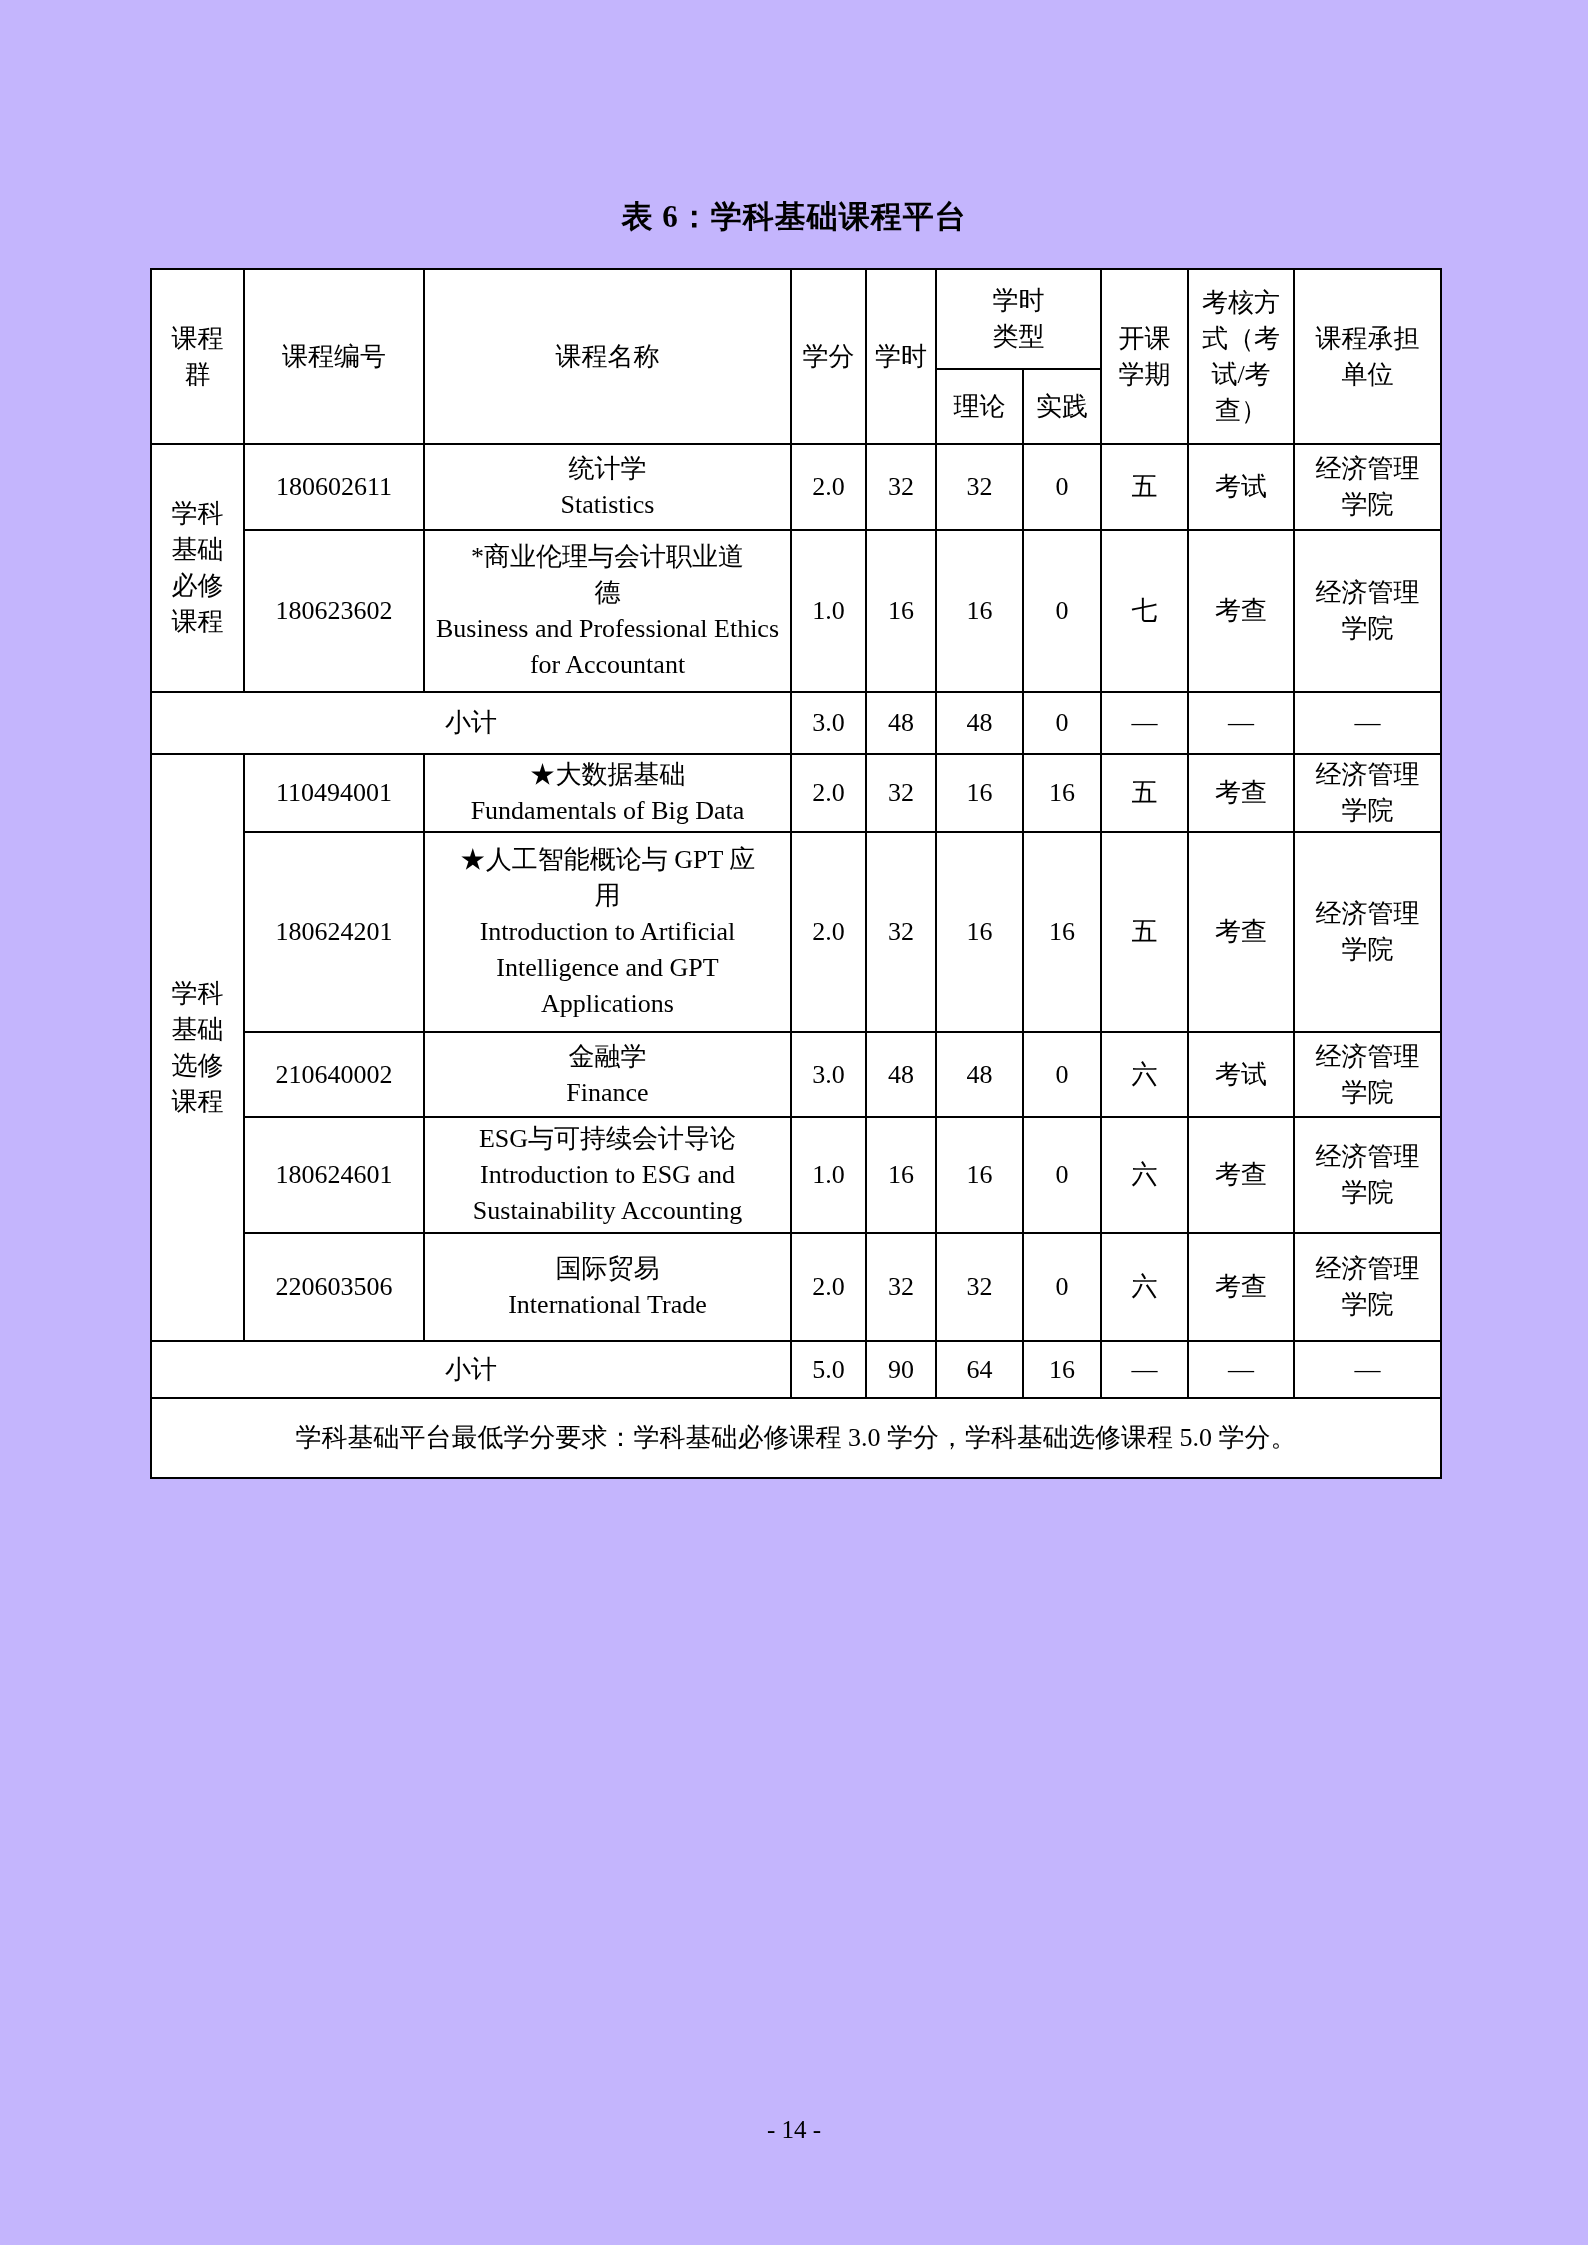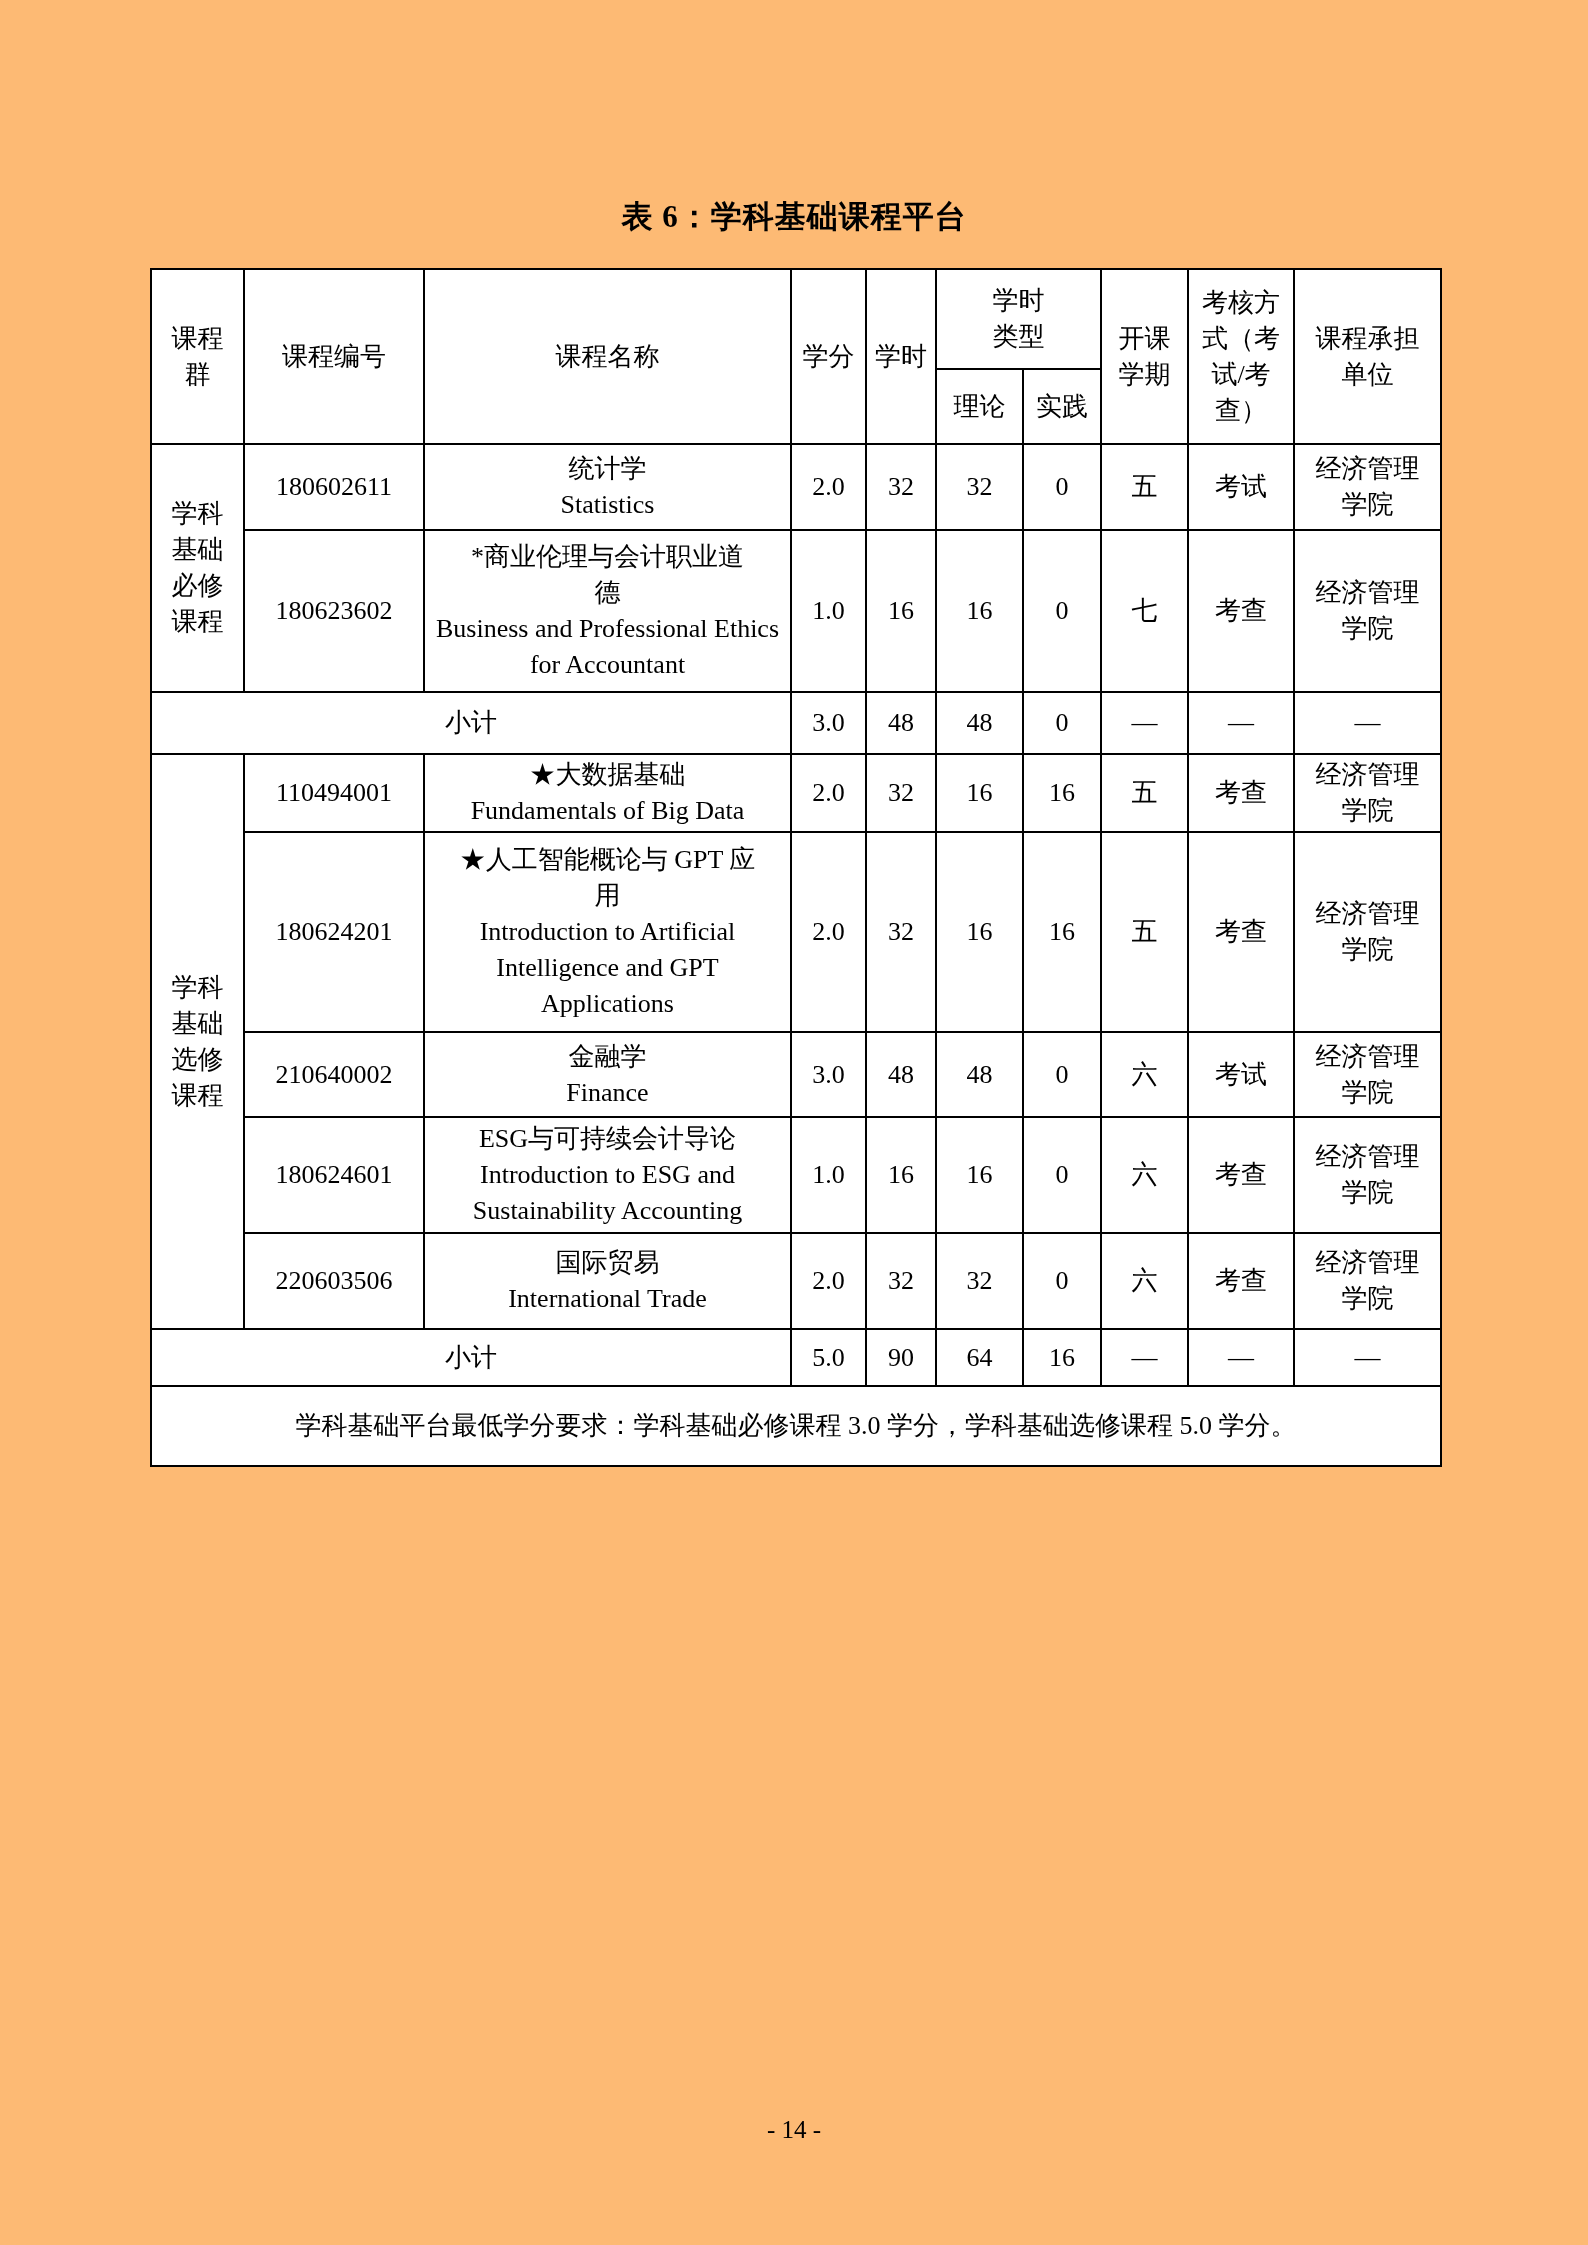--- a/index.html
+++ b/index.html
@@ -2,21 +2,21 @@
 <html><head>
 <meta charset="utf-8">
 <style>
   * { box-sizing: border-box; }
   html, body { margin: 0; padding: 0; }
   body {
     width: 1588px; height: 2245px;
     background: #ffffff; color: #000000;
     font-family: "Liberation Serif", "DejaVu Serif", serif;
   }
-  .page { position: relative; width: 1588px; height: 2245px; background: #fdba74; overflow: hidden; }
+  .page { position: relative; width: 1588px; height: 2245px; background: #c4b5fd; overflow: hidden; }
 
   .doc-title {
     position: absolute; top: 196px; left: 0; width: 100%;
     text-align: center; font-size: 31px; font-weight: bold;
     letter-spacing: 1px;
   }
 
   table.course-table {
     position: absolute; left: 150px; top: 268px;
     width: 1290px; border-collapse: collapse; table-layout: fixed;
@@ -182,21 +182,21 @@
       <td>1.0</td>
       <td>16</td>
       <td>16</td>
       <td>0</td>
       <td>六</td>
       <td>考查</td>
       <td>经济管理
 学院</td>
     </tr>
 
-    <tr style="height:96px">
+    <tr style="height:108px">
       <td>220603506</td>
       <td class="name-cell"><span class="name-zh">国际贸易</span><span class="name-en">International Trade</span></td>
       <td>2.0</td>
       <td>32</td>
       <td>32</td>
       <td>0</td>
       <td>六</td>
       <td>考查</td>
       <td>经济管理
 学院</td>

